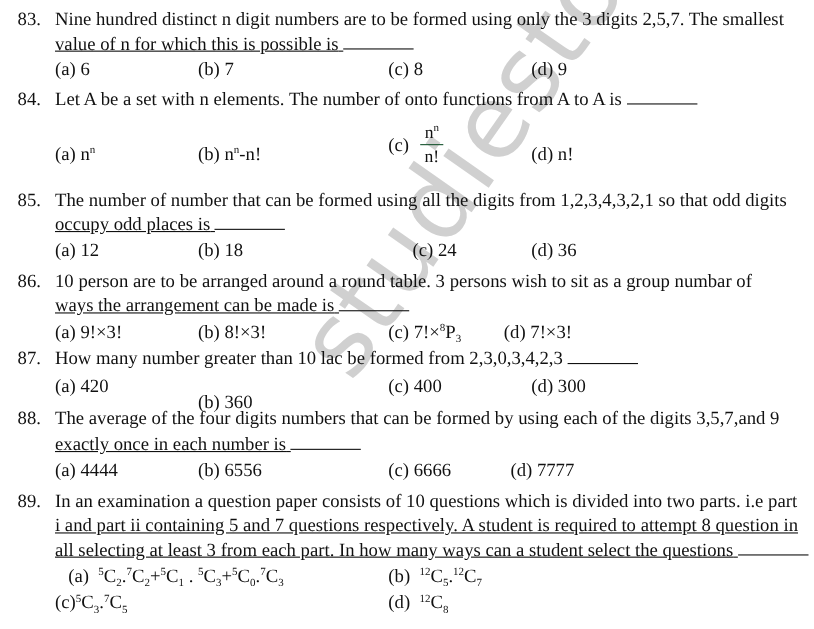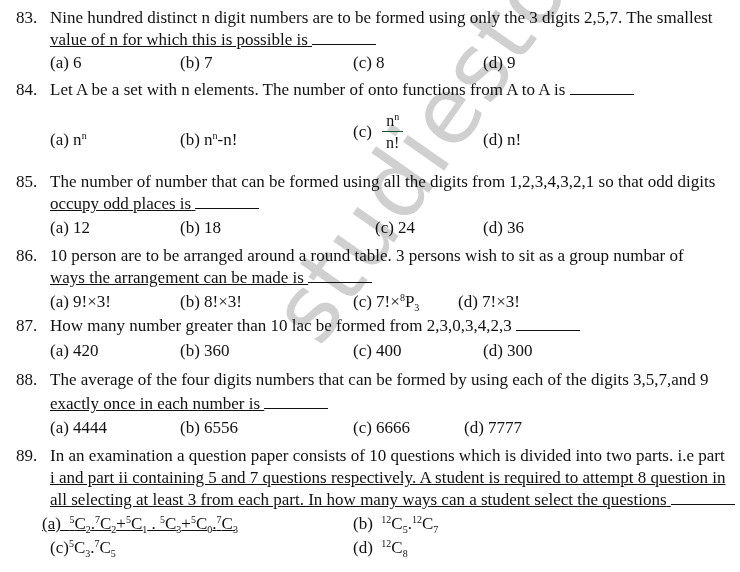--- a/index.html
+++ b/index.html
@@ -102,21 +102,21 @@
 
     <div>
       <div class="line" style="top:316px;left:0;width:740px;">
         <span class="qnum">87.</span>
         <span class="txt">
           <span>How many number greater than 10 lac be formed from 2,3,0,3,4,2,3</span>
           <span class="blank"></span>
         </span>
       </div>
       <div class="opt" style="top:341px;left:50px;">(a) 420</div>
-      <div class="opt" style="top:341px;left:180px;text-align:center;">(b) 360</div>
+      <div class="opt" style="top:356px;left:180px;text-align:center;">(b) 360</div>
       <div class="opt" style="top:341px;left:353px;">(c) 400</div>
       <div class="opt" style="top:341px;left:483px;">(d) 300</div>
     </div>
 
     <div>
       <div class="line" style="top:370px;left:0;width:740px;">
         <span class="qnum">88.</span>
         <span class="txt">The average of the four digits numbers that can be formed by using each of the digits 3,5,7,and 9</span>
       </div>
       <div class="line" style="top:394px;left:50px;">
@@ -132,21 +132,21 @@
     <div>
       <div class="line" style="top:446px;left:0;width:740px;">
         <span class="qnum">89.</span>
         <span class="txt">In an examination a question paper consists of 10 questions which is divided into two parts. i.e  part</span>
       </div>
       <div class="line" style="top:468px;left:50px;">i and part ii containing 5 and 7 questions respectively. A student is required to attempt 8 question in</div>
       <div class="line" style="top:490px;left:50px;">
         <span>all selecting at least 3 from each part. In how many ways can a student select the questions</span>
         <span class="blank"></span>
       </div>
-      <div class="opt" style="top:514px;left:42px;text-decoration:underline;">
+      <div class="opt" style="top:514px;left:62px;">
         <span>(a)</span>&nbsp; <sup>5</sup>C<sub>2</sub>.<sup>7</sup>C<sub>2</sub>+<sup>5</sup>C<sub>1</sub> . <sup>5</sup>C<sub>3</sub>+<sup>5</sup>C<sub>0</sub>.<sup>7</sup>C<sub>3</sub>
       </div>
       <div class="opt" style="top:514px;left:353px;">
         <span>(b)</span>&nbsp; <sup>12</sup>C<sub>5</sub>.<sup>12</sup>C<sub>7</sub>
       </div>
       <div class="opt" style="top:538px;left:50px;">
         <span>(c)</span><sup>5</sup>C<sub>3</sub>.<sup>7</sup>C<sub>5</sub>
       </div>
       <div class="opt" style="top:538px;left:353px;">
         <span>(d)</span>&nbsp; <sup>12</sup>C<sub>8</sub>

